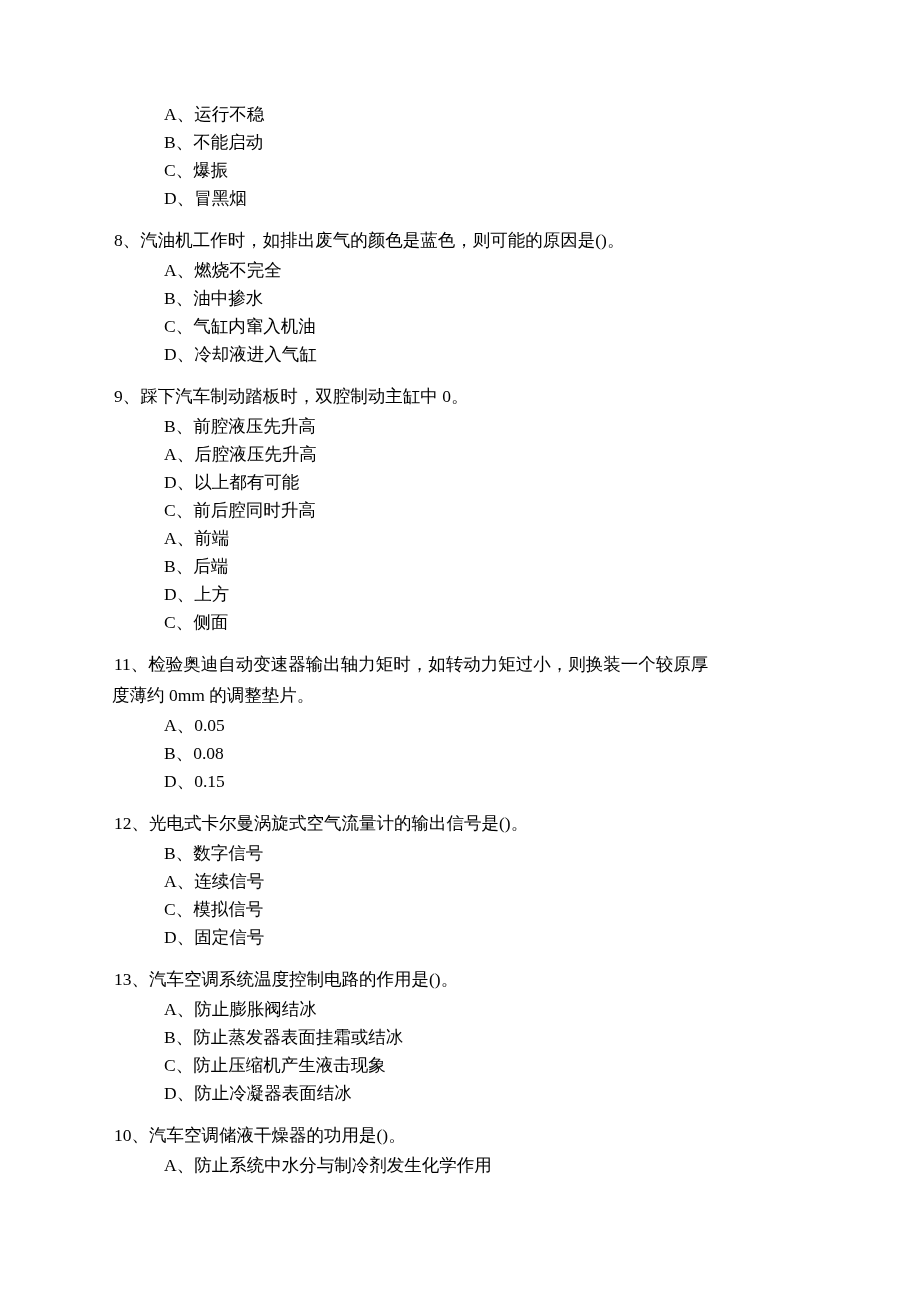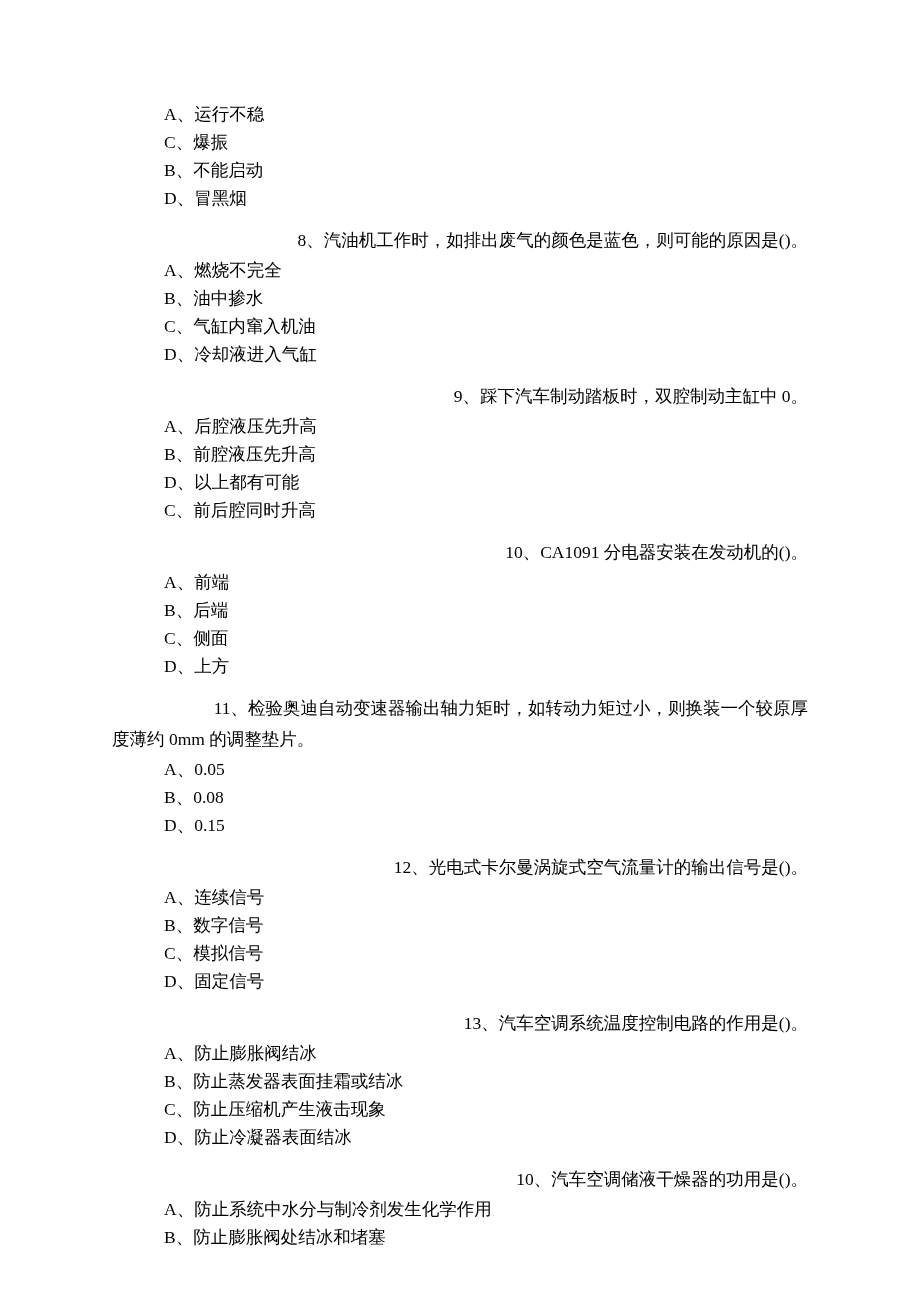--- a/index.html
+++ b/index.html
@@ -25,21 +25,20 @@
     box-sizing: border-box;
     border-radius: 20px;
   }
   .q-line {
     font-size: 17.5px;
     line-height: 31px;
     margin-top: 13px;
     margin-bottom: 0;
     text-indent: 0;
     padding-left: 2px;
-    text-align: right;
   }
   .q-cont {
     font-size: 17.5px;
     line-height: 31px;
     margin: 0;
     padding-left: 0;
   }
   .opt-line {
     font-size: 17.5px;
     line-height: 28px;
@@ -50,72 +49,70 @@
     margin-bottom: 0;
   }
 </style>
 </head>
 <body>
 
 <div class="page">
 
   <div class="grp">
     <div class="opt-line">A、运行不稳</div>
+    <div class="opt-line">B、不能启动</div>
     <div class="opt-line">C、爆振</div>
-    <div class="opt-line">B、不能启动</div>
     <div class="opt-line">D、冒黑烟</div>
   </div>
 
   <div class="grp">
     <div class="q-line">8、汽油机工作时，如排出废气的颜色是蓝色，则可能的原因是()。</div>
     <div class="opt-line">A、燃烧不完全</div>
     <div class="opt-line">B、油中掺水</div>
     <div class="opt-line">C、气缸内窜入机油</div>
     <div class="opt-line">D、冷却液进入气缸</div>
   </div>
 
   <div class="grp">
     <div class="q-line">9、踩下汽车制动踏板时，双腔制动主缸中 0。</div>
+    <div class="opt-line">B、前腔液压先升高</div>
     <div class="opt-line">A、后腔液压先升高</div>
-    <div class="opt-line">B、前腔液压先升高</div>
     <div class="opt-line">D、以上都有可能</div>
     <div class="opt-line">C、前后腔同时升高</div>
   </div>
 
   <div class="grp">
-    <div class="q-line">10、CA1091 分电器安装在发动机的()。</div>
     <div class="opt-line">A、前端</div>
     <div class="opt-line">B、后端</div>
+    <div class="opt-line">D、上方</div>
     <div class="opt-line">C、侧面</div>
-    <div class="opt-line">D、上方</div>
   </div>
 
   <div class="grp">
     <div class="q-line">11、检验奥迪自动变速器输出轴力矩时，如转动力矩过小，则换装一个较原厚</div>
     <div class="q-cont">度薄约 0mm 的调整垫片。</div>
     <div class="opt-line">A、0.05</div>
     <div class="opt-line">B、0.08</div>
     <div class="opt-line">D、0.15</div>
   </div>
 
   <div class="grp">
     <div class="q-line">12、光电式卡尔曼涡旋式空气流量计的输出信号是()。</div>
+    <div class="opt-line">B、数字信号</div>
     <div class="opt-line">A、连续信号</div>
-    <div class="opt-line">B、数字信号</div>
     <div class="opt-line">C、模拟信号</div>
     <div class="opt-line">D、固定信号</div>
   </div>
 
   <div class="grp">
     <div class="q-line">13、汽车空调系统温度控制电路的作用是()。</div>
     <div class="opt-line">A、防止膨胀阀结冰</div>
     <div class="opt-line">B、防止蒸发器表面挂霜或结冰</div>
     <div class="opt-line">C、防止压缩机产生液击现象</div>
     <div class="opt-line">D、防止冷凝器表面结冰</div>
   </div>
 
   <div class="grp">
     <div class="q-line">10、汽车空调储液干燥器的功用是()。</div>
     <div class="opt-line">A、防止系统中水分与制冷剂发生化学作用</div>
-    <div class="opt-line">B、防止膨胀阀处结冰和堵塞</div>
   </div>
 
 </div>
 
 </body></html>

